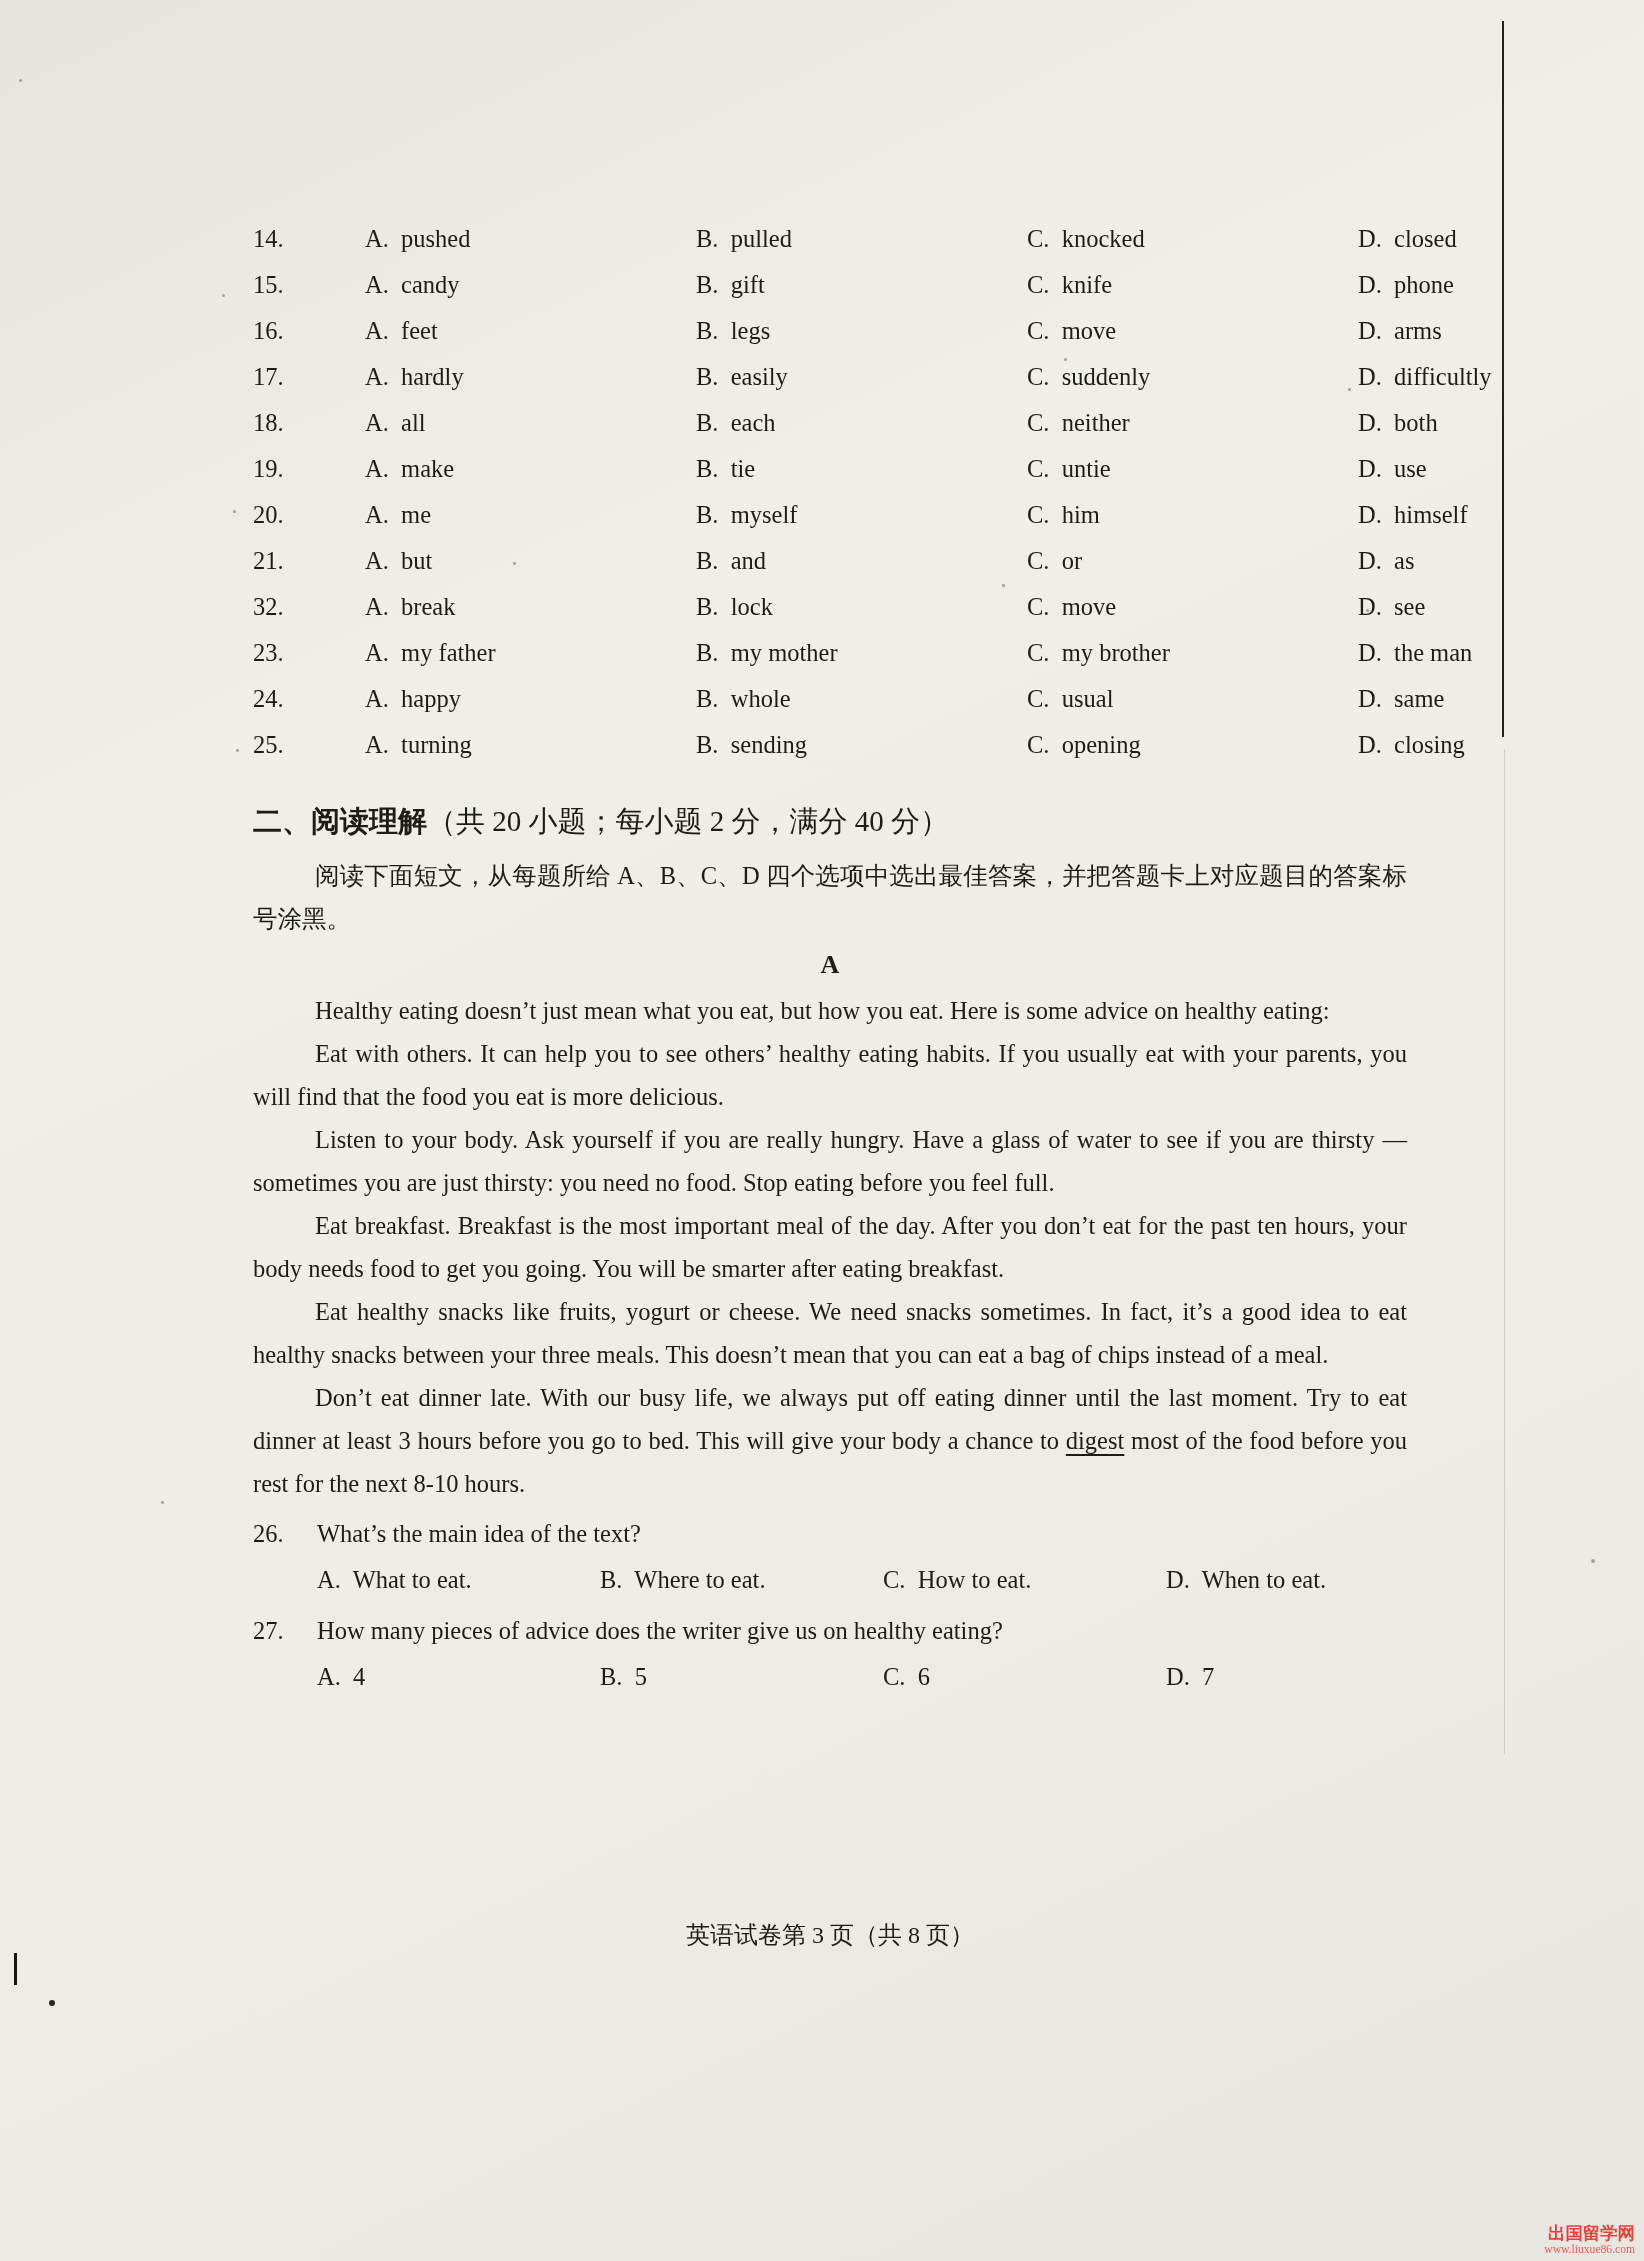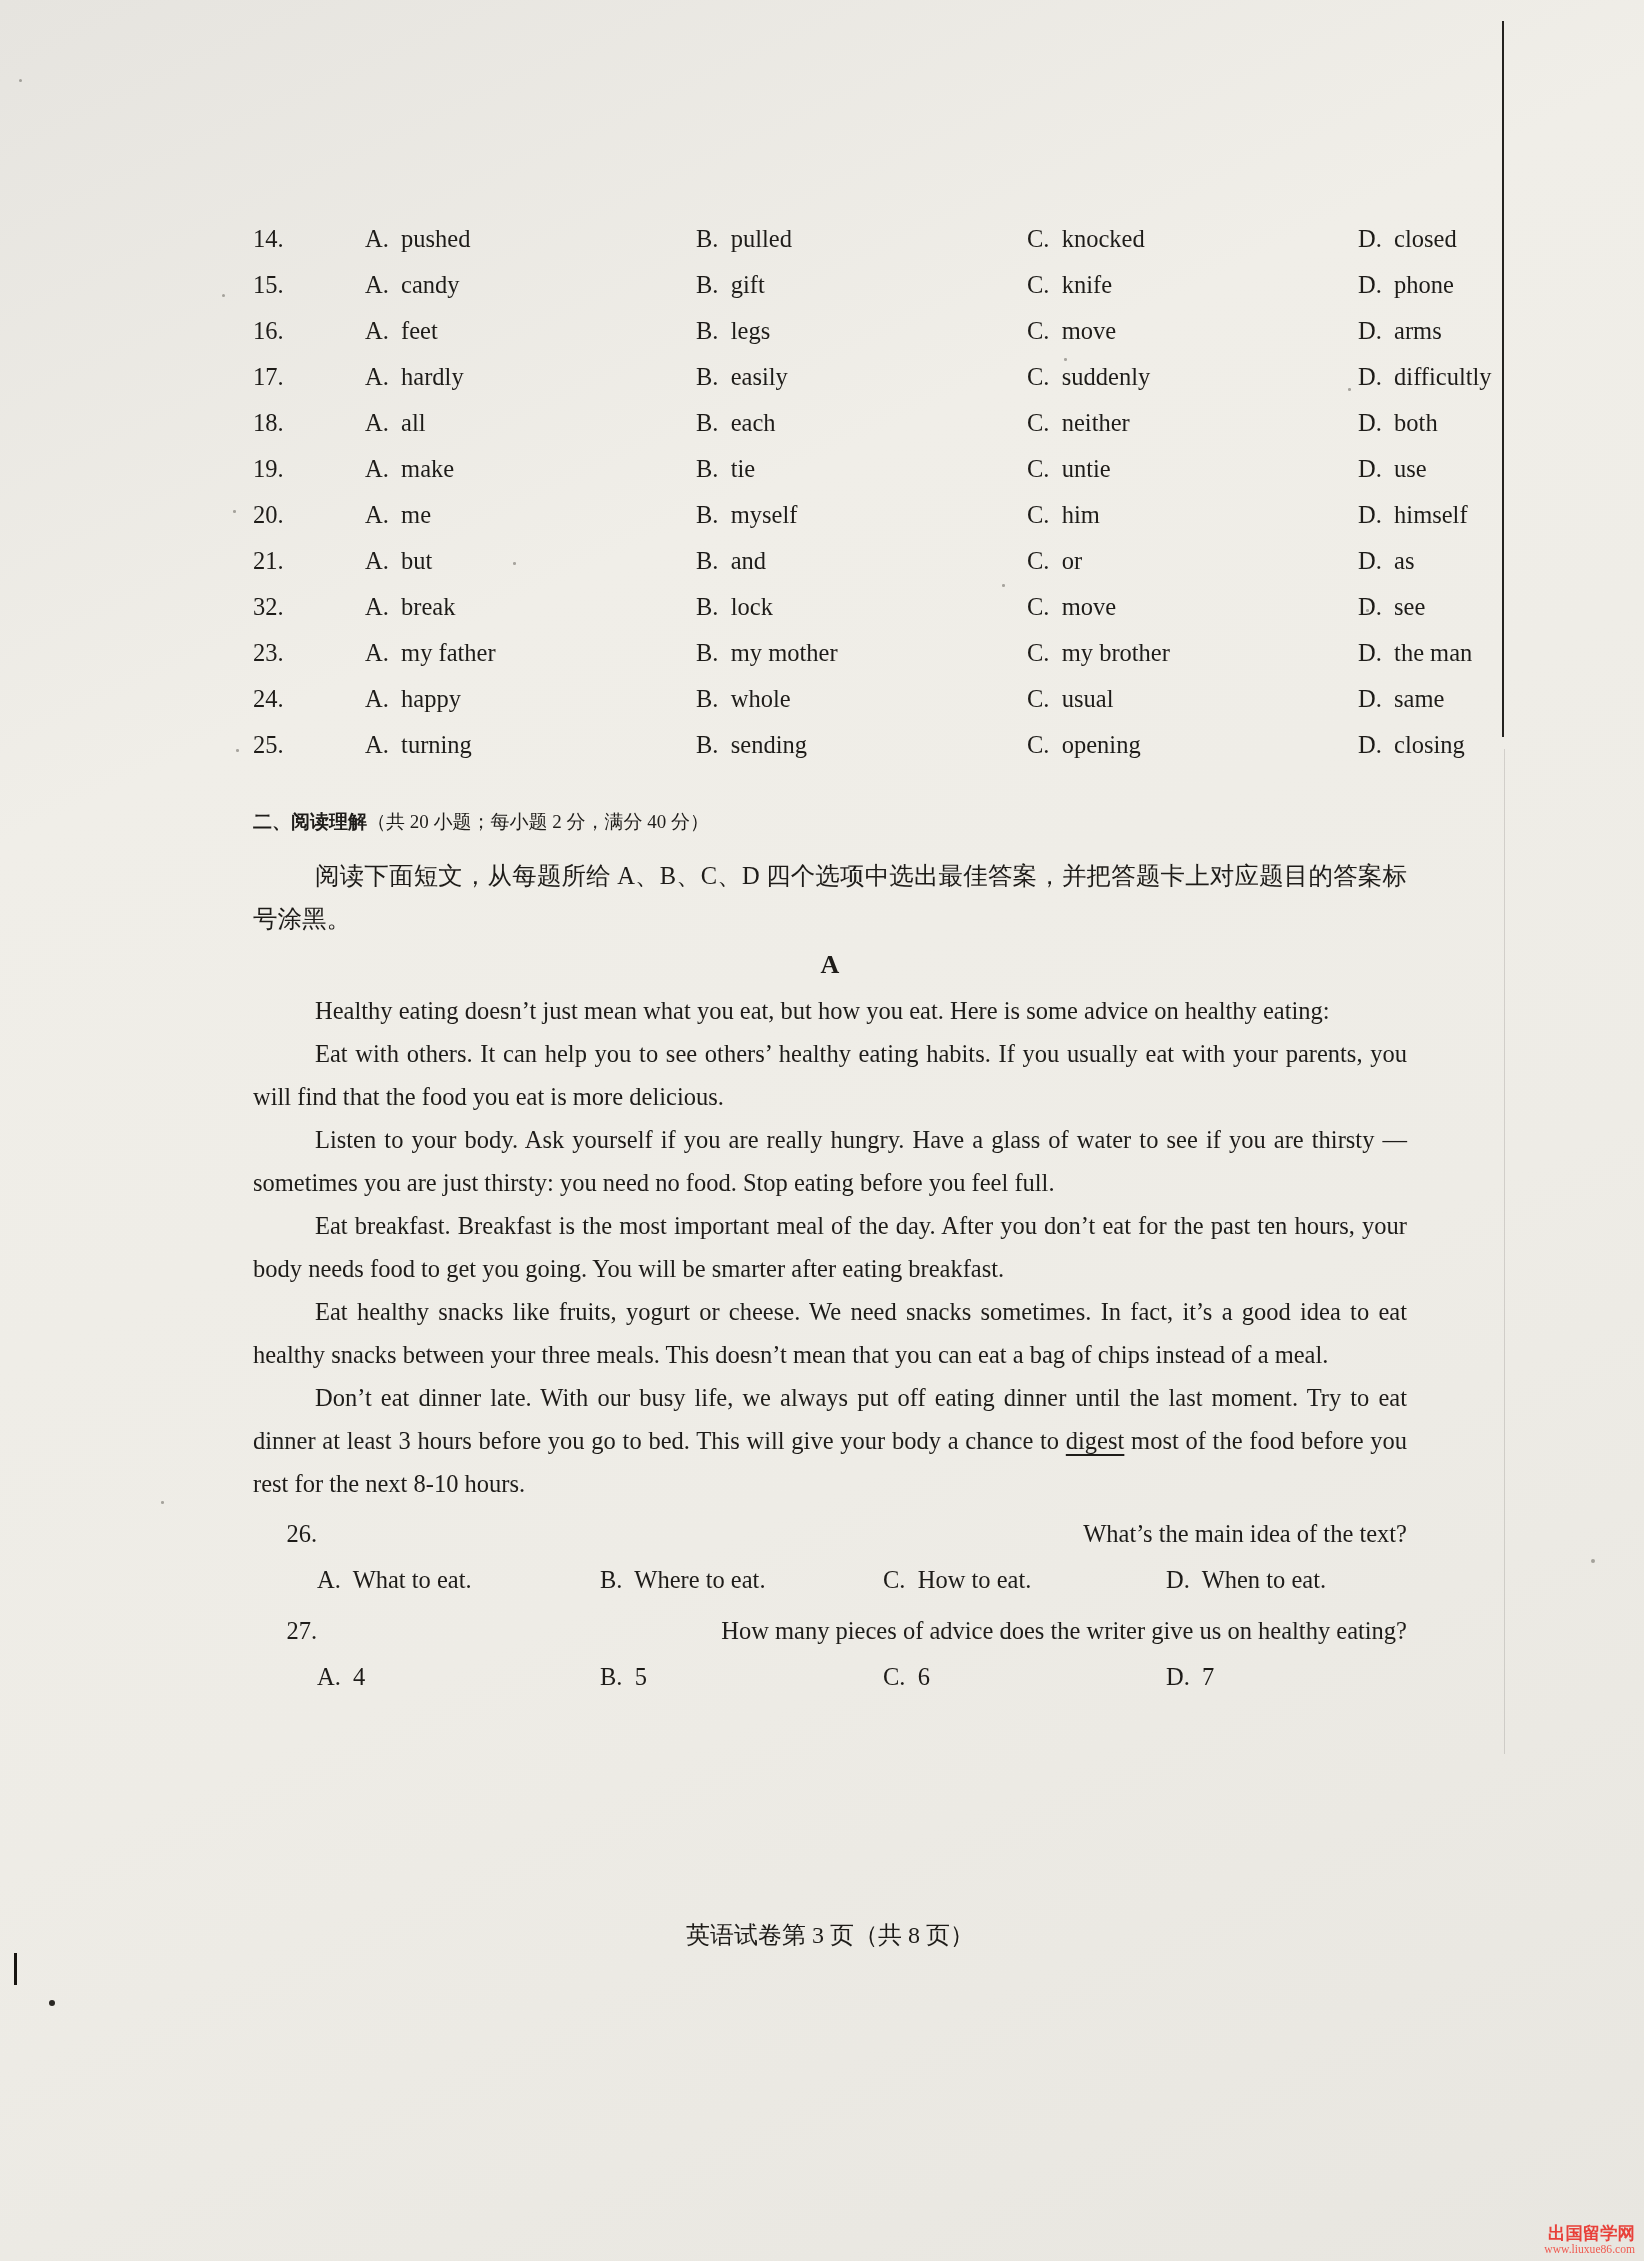--- a/index.html
+++ b/index.html
@@ -18,29 +18,29 @@
     display:grid;
     grid-template-columns:64px 283px 283px 283px 1fr;
     height:46px;align-items:center;
     font-size:24.5px;
     gap:48px;
   }
   .cell{white-space:pre;}
 
   
   .reading{position:absolute;left:253px;top:803px;width:1154px;font-size:24.5px;line-height:43px;}
-  .sec-header{font-size:19px;line-height:37px;margin-bottom:14px;}
+  .sec-header{font-size:29px;line-height:37px;margin-bottom:14px;}
   .sec-header .b{font-weight:bold;}
   .instr{margin:0 0 5.2px 0;text-indent:62px;text-align:justify;}
   .passage-label{text-align:center;font-weight:bold;font-size:26px;line-height:40px;margin:2.6px 0 3.9px 0;}
   .para{margin:0;text-indent:62px;text-align:justify;}
   .u{text-decoration:underline;text-underline-offset:4.5px;}
 
   .q{margin-top:5.2px;}
-  .q-stem{display:grid;grid-template-columns:64px 1fr;height:46px;align-items:center;text-align:right;}
+  .q-stem{display:grid;grid-template-columns:64px 1fr;height:46px;align-items:center;}
   .q-opts{
     display:grid;
     grid-template-columns:64px 283px 283px 283px 1fr;
     height:46px;align-items:center;
   }
 
   
   .footer{position:absolute;left:253px;top:1919px;width:1154px;text-align:center;font-size:24px;}
   .watermark{position:absolute;right:9px;bottom:3.9px;text-align:right;line-height:1.18;}
   .wm1{color:#e8413a;font-size:17.4px;font-weight:bold;display:block;}

